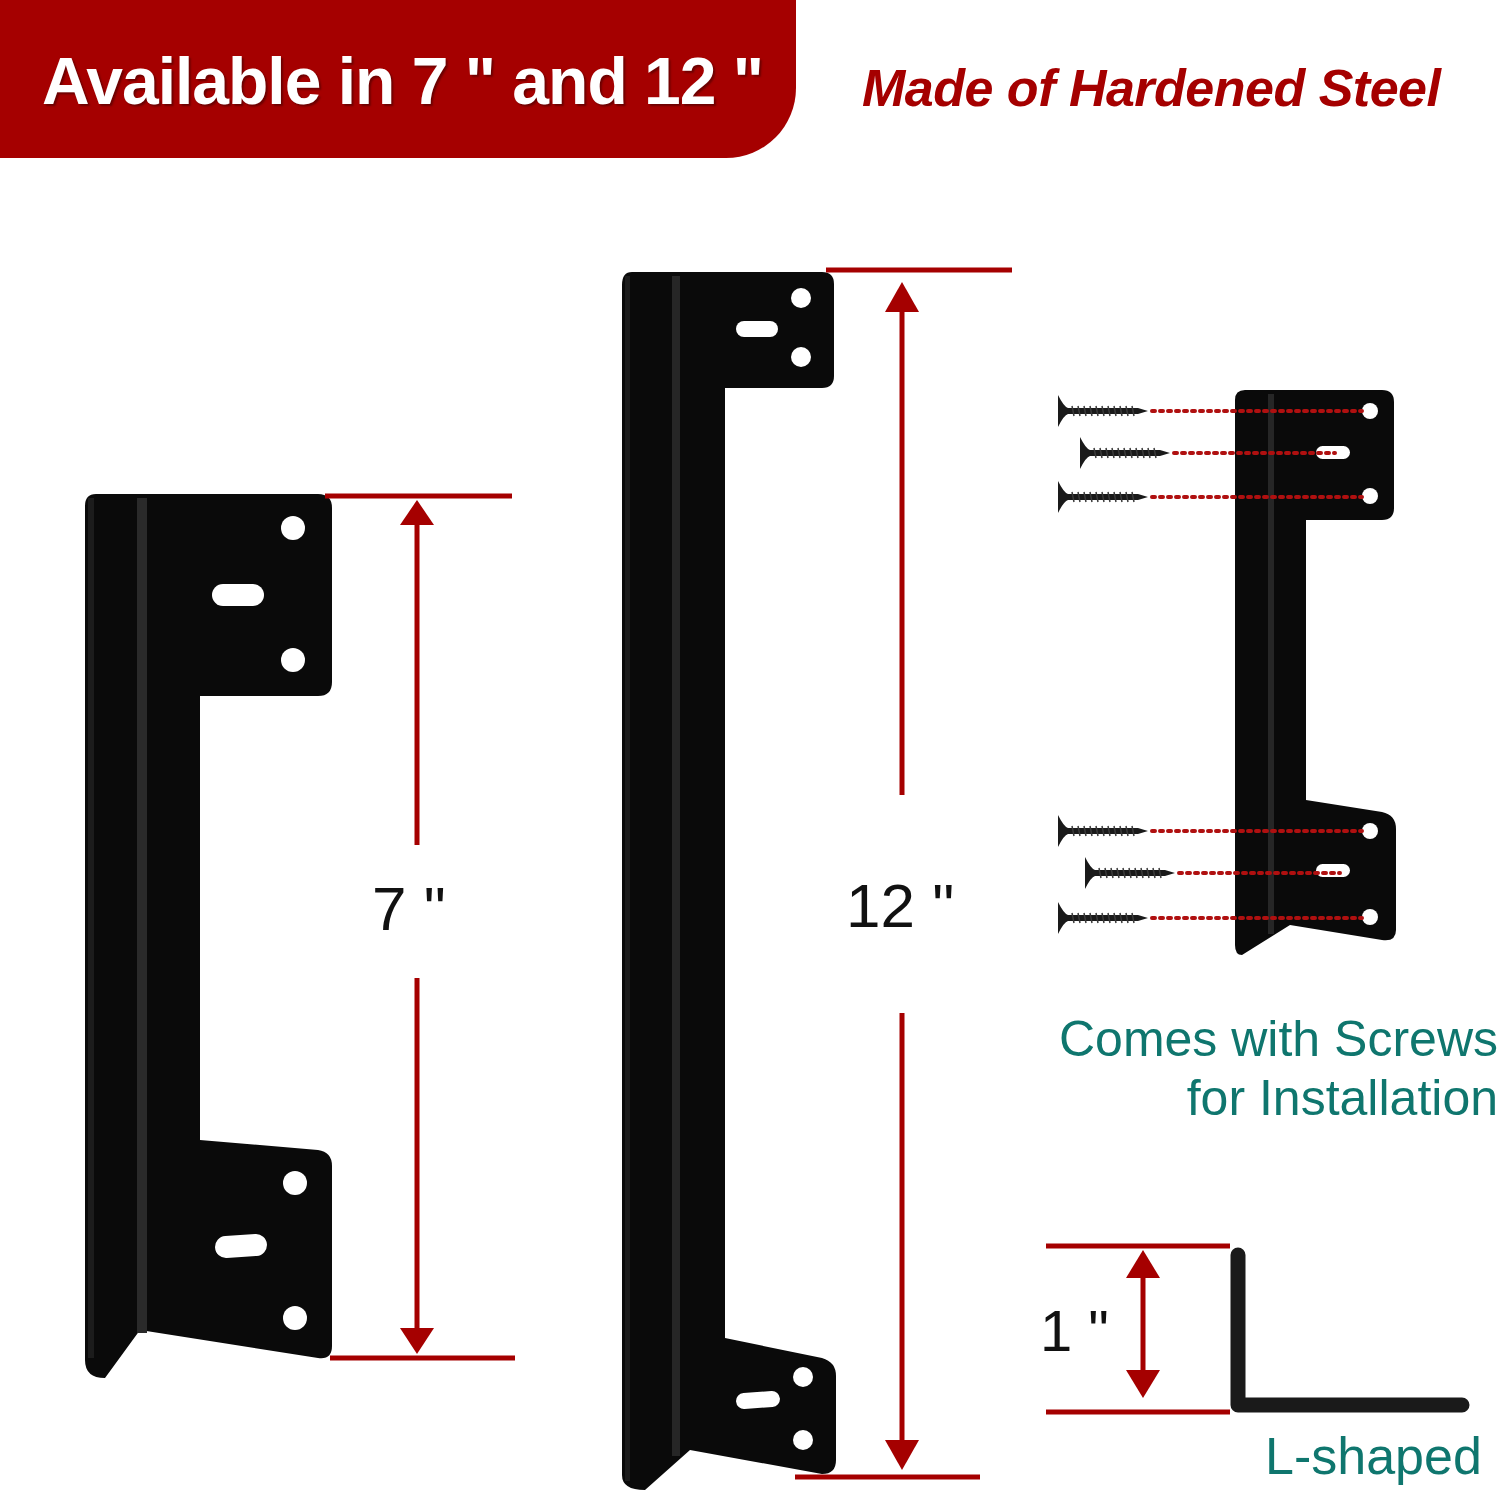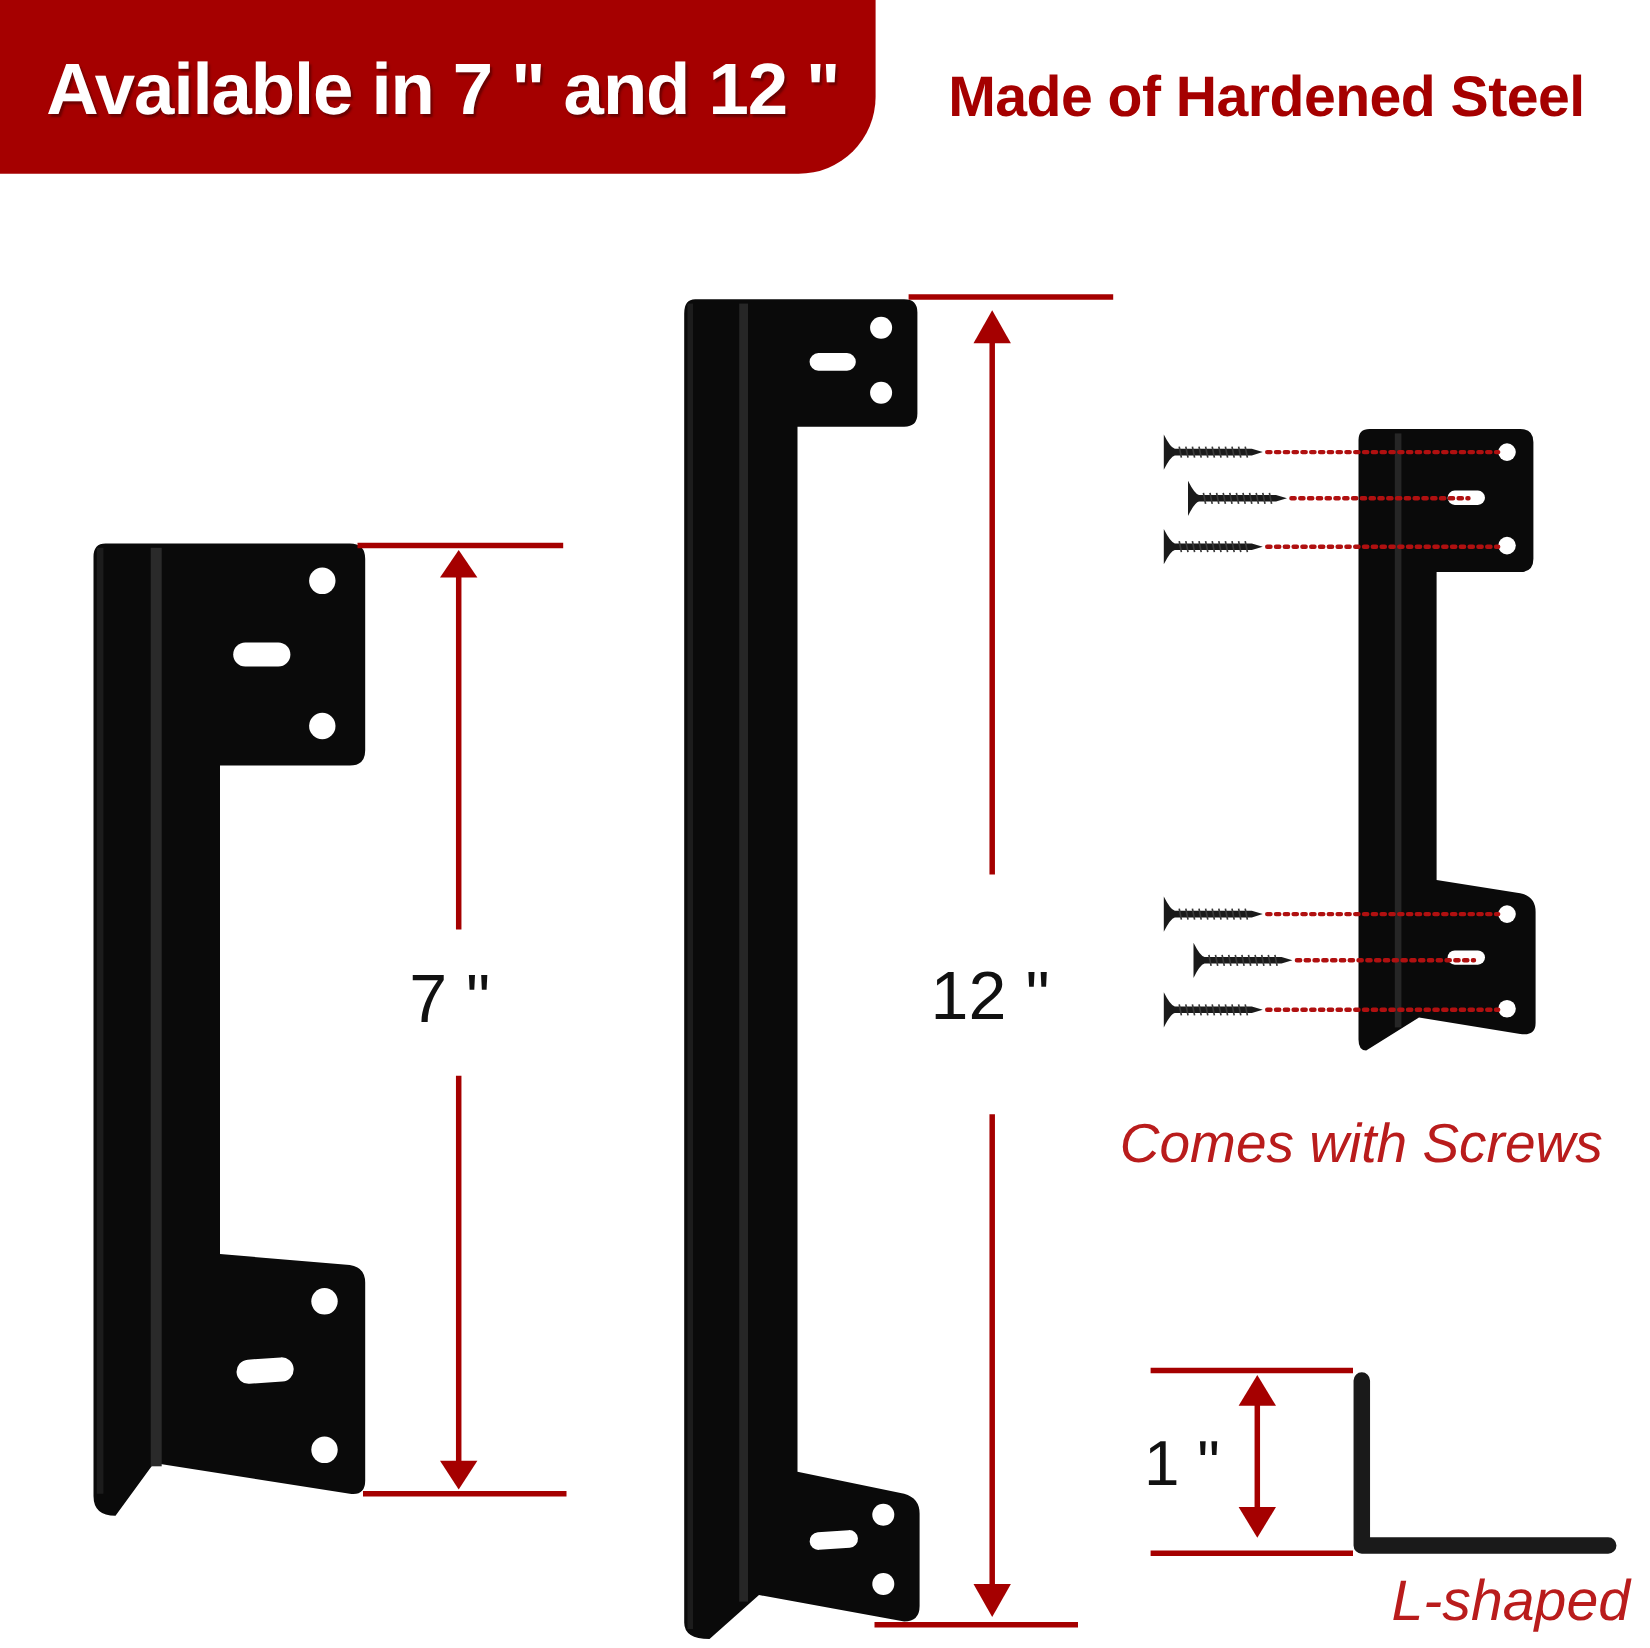--- a/index.html
+++ b/index.html
@@ -1,21 +1,21 @@
 <!DOCTYPE html>
 <html><head>
   <meta charset="utf-8">
   <style>
     html, body { margin: 0; padding: 0; background: #ffffff; }
     body { width: 1500px; height: 1498px; position: relative; overflow: hidden; font-family: "Liberation Sans", sans-serif; }
     .banner { position: absolute; left: 0; top: 0; width: 796px; height: 158px; background: #a50000; border-bottom-right-radius: 70px; }
     .banner-text { position: absolute; left: 42px; top: 48px; font-size: 66px; font-weight: bold; color: #ffffff; letter-spacing: -1px; white-space: nowrap; line-height: 1; text-shadow: 2px 2px 2px rgba(0,0,0,0.35); }
-    .headline-right { position: absolute; left: 862px; top: 62px; font-size: 52px; font-weight: bold; color: #a50000; white-space: nowrap; line-height: 1; letter-spacing: -0.5px; }
+    .headline-right { position: absolute; left: 862px; top: 62px; font-size: 52px; font-weight: bold; color: #a50000; white-space: nowrap; line-height: 1; letter-spacing: -0.5px; font-style: italic; }
     .dim-label { position: absolute; font-size: 62px; color: #111; line-height: 1; white-space: nowrap; background: #fff; }
-    .caption { position: absolute; font-size: 50px; color: #b91c1c; line-height: 1.18; text-align: left; white-space: nowrap; font-style: italic; }
+    .caption { position: absolute; font-size: 50px; color: #0f766e; line-height: 1.18; text-align: right; white-space: nowrap; }
     svg.art { position: absolute; left: 0; top: 0; width: 1500px; height: 1498px; }
   </style>
 </head>
 <body>
 
 <div class="banner">
   <div class="banner-text">Available in 7 " and 12 "</div>
 </div>
 <div class="headline-right">Made of Hardened Steel</div>
 
@@ -105,16 +105,17 @@
     <polygon points="1143,1398 1126,1370 1160,1370" fill="#a50000"></polygon>
     <path d="M1238 1255 L1238 1405 L1462 1405" fill="none" stroke="#1a1a1a" stroke-width="15" stroke-linecap="round" stroke-linejoin="round"></path>
   </g>
 </svg>
 
 <div class="dim-label" style="left:372px; top:878px;">7 "</div>
 <div class="dim-label" style="left:846px; top:875px;">12 "</div>
 
 <div class="caption" style="left:1018px; top:1010px; width:480px;">
   <div>Comes with Screws</div>
+  <div>for Installation</div>
 </div>
 
 <div class="dim-label" style="left:1040px; top:1302px; font-size:58px; background:transparent;">1 "</div>
 <div class="caption" style="left:1265px; top:1426px; font-size:52px;">L-shaped</div>
 
 </body></html>

